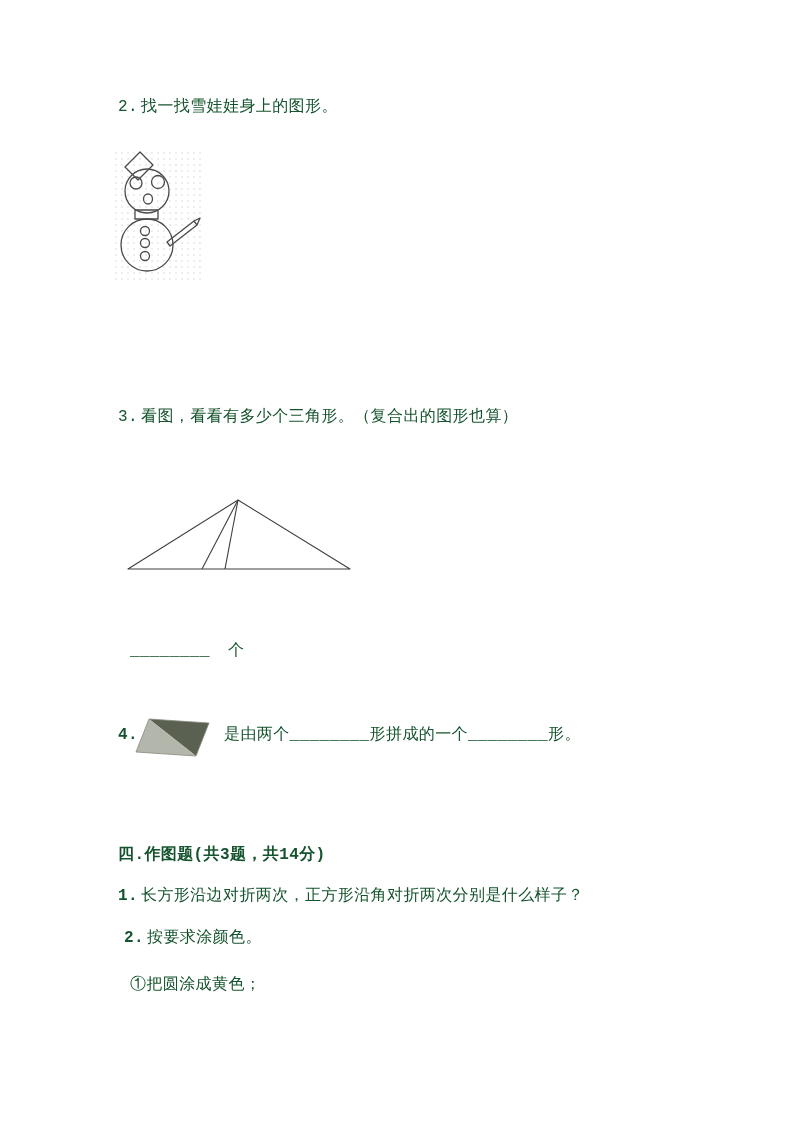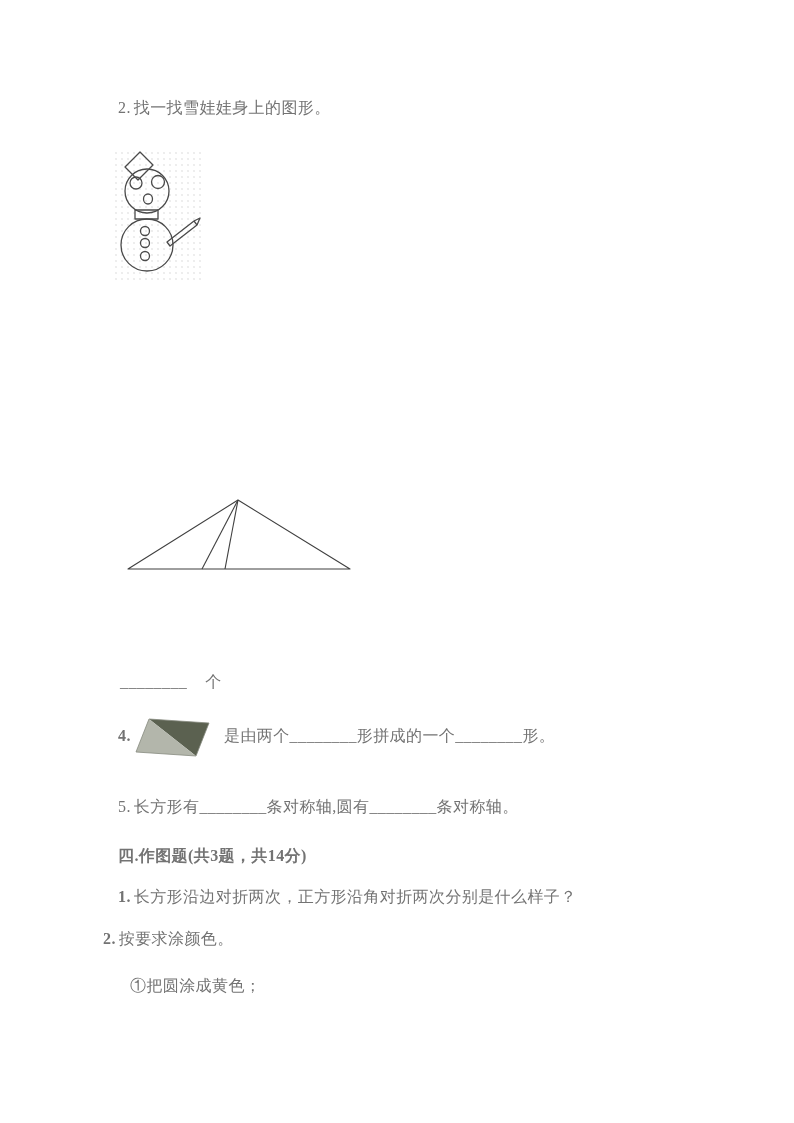--- a/index.html
+++ b/index.html
@@ -1,22 +1,22 @@
 <!DOCTYPE html>
 <html><head>
 <meta charset="utf-8">
 <style>
   html, body { margin: 0; padding: 0; background: #ffffff; }
   .page {
     position: relative;
     width: 794px;
     height: 1123px;
     background: #ffffff;
-    font-family: Liberation Serif, serif;
-    color: #737373;
+    font-family: Liberation Mono, monospace;
+    color: #14532d;
     overflow: hidden;
   }
   .line {
     position: absolute;
     font-size: 16px;
     line-height: 21px;
     letter-spacing: 0.4px;
     white-space: nowrap;
   }
   .bold { font-weight: bold; }
@@ -51,56 +51,56 @@
         <circle cx="32" cy="81" r="4.5"></circle>
         <circle cx="32" cy="93" r="4.5"></circle>
         <circle cx="32" cy="106" r="4.5"></circle>
         <polygon points="54,92 81,71 87,68 84,75 57,96"></polygon>
         <line x1="81" y1="71" x2="84" y2="75"></line>
       </g>
     </svg>
   </div>
 
 
+  <div class="line" style="left:118px; top:407px;">
+    <span class="num">3.</span><span>看图，看看有多少个三角形。（复合出的图形也算）</span>
+  </div>
 
   <div class="fig" style="left:118px; top:488px; width:240px; height:90px;">
     <svg width="240" height="90" viewBox="0 0 240 90">
       <g fill="none" stroke-width="1.1" stroke-linejoin="round" stroke="#3f3f3f">
         <polygon points="10,81 120,12 232,81"></polygon>
         <line x1="120" y1="12" x2="84" y2="81"></line>
         <line x1="120" y1="12" x2="107" y2="81"></line>
       </g>
     </svg>
   </div>
 
-  <div class="line" style="left:120px; top:641px;margin-top:30px;">
+  <div class="line" style="left:130px; top:641px;">
     <span>________</span><span class="answer-unit">个</span>
   </div>
 
   <div class="line bold" style="left:118px; top:725px;">4.</div>
   <div class="fig" style="left:130px; top:712px; width:82px; height:50px;">
     <svg width="82" height="50" viewBox="0 0 82 50">
       <polygon points="19,7 79,11 66,44" fill="#5b6150"></polygon>
       <polygon points="19,7 66,44 6,40" fill="#b3b6ab"></polygon>
       <polygon points="19,7 79,11 66,44 6,40" fill="none" stroke-width="0.8" stroke="#878a7f"></polygon>
     </svg>
   </div>
   <div class="line" style="left:224px; top:725px;">是由两个________形拼成的一个________形。</div>
 
-  <div class="line" style="left:118px; top:796px;">
-    <span class="num">5.</span><span>长方形有________条对称轴,圆有________条对称轴。</span>
-  </div>
 
   <div class="line bold" style="left:118px; top:845px;text-align:center;">四.作图题(共3题，共14分)</div>
 
   <div class="line" style="left:118px; top:886px;text-align:center;">
     <span class="num bold">1.</span><span>长方形沿边对折两次，正方形沿角对折两次分别是什么样子？</span>
   </div>
 
-  <div class="line" style="left:103px; top:928px;">
+  <div class="line" style="left:124px; top:928px;">
     <span class="num bold">2.</span><span>按要求涂颜色。</span>
   </div>
 
   <div class="line" style="left:130px; top:975px;">
     <span>①</span><span>把圆涂成黄色；</span>
   </div>
 
 </div>
 
 </body></html>

